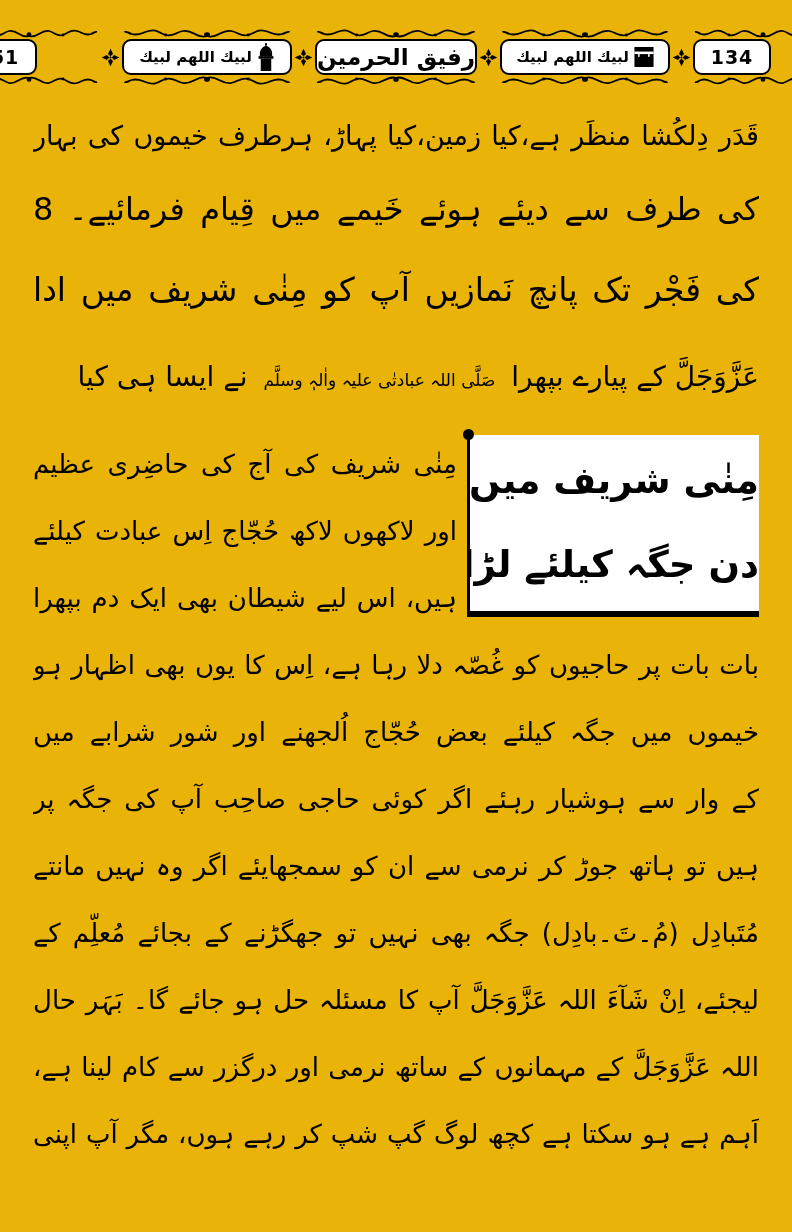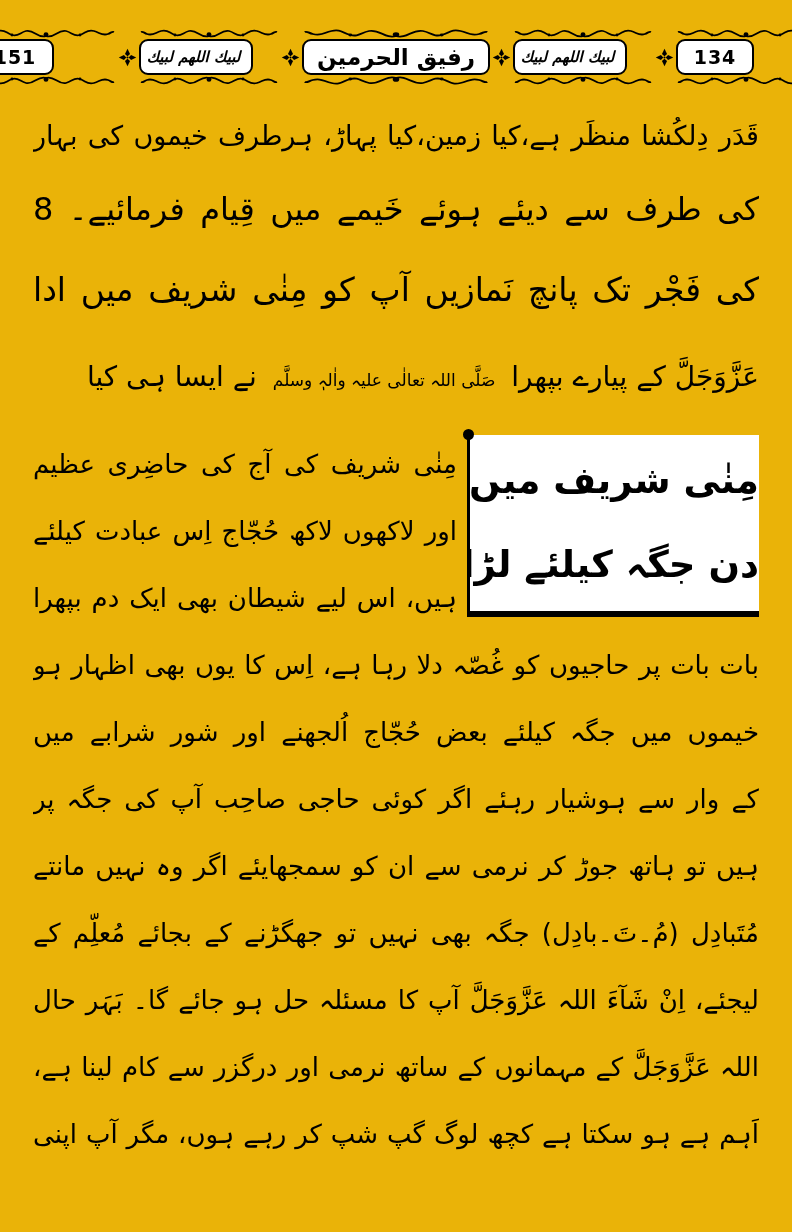--- a/index.html
+++ b/index.html
@@ -28,22 +28,22 @@
     height:36px;
     display:flex;align-items:center;justify-content:center;
     gap:5px;padding:0 6px;
     direction:rtl;
     font-weight:bold;
     background:#fff;
     overflow:hidden;
     white-space:nowrap;
   }
   .w-num{width:78px;}
-  .w-labbaik{width:114px;font-style:italic;}
-  .w-title{width:188px;}
+  .w-labbaik{width:170px;}
+  .w-title{width:162px;}
   .num-text{font-size:19px;letter-spacing:1px;}
   .labbaik-text{font-size:15px;}
   .title-text{font-size:23px;}
   .orn{flex:0 0 auto;display:block;}
 
   
   .body{padding:0 33px;}
   .bline{
     direction:rtl;
     text-align:justify;
@@ -212,21 +212,21 @@
   </div>
 
   <div class="body">
 
     <div class="p1">
       <div class="bline l1">قَدَر دِلکُشا منظَر ہے،کیا زمین،کیا پہاڑ، ہرطرف خیموں کی بہار ہے۔آپ بھی اپنے مُعلِّم</div>
       <div class="bline l2">کی طرف سے دیئے ہوئے خَیمے میں قِیام فرمائیے۔ 8 کی ظُہْر سے لے کرکل نویں</div>
       <div class="bline l3">کی فَجْر تک پانچ نَمازیں آپ کو مِنٰی شریف میں ادا کرنی ہیں کیوں کہ اللہ</div>
       <div class="bline l4">
         <span>عَزَّوَجَلَّ کے پیارے بپھرا</span>
-        <span class="honorific">صَلَّی اللہ تعالٰی علیہ واٰلہٖ وسلَّم</span>
+        <span class="honorific">صَلَّی اللہ عبادتٰی علیہ واٰلہٖ وسلَّم</span>
         <span>نے ایسا ہی کیا ہے۔</span>
       </div>
     </div>
 
     <div class="p2">
 
       <div class="heading-block">
         <div class="heading-line">مِنٰی شریف میں پہلے</div>
         <div class="heading-line">دن جگہ کیلئے لڑائیاں</div>
       </div>

